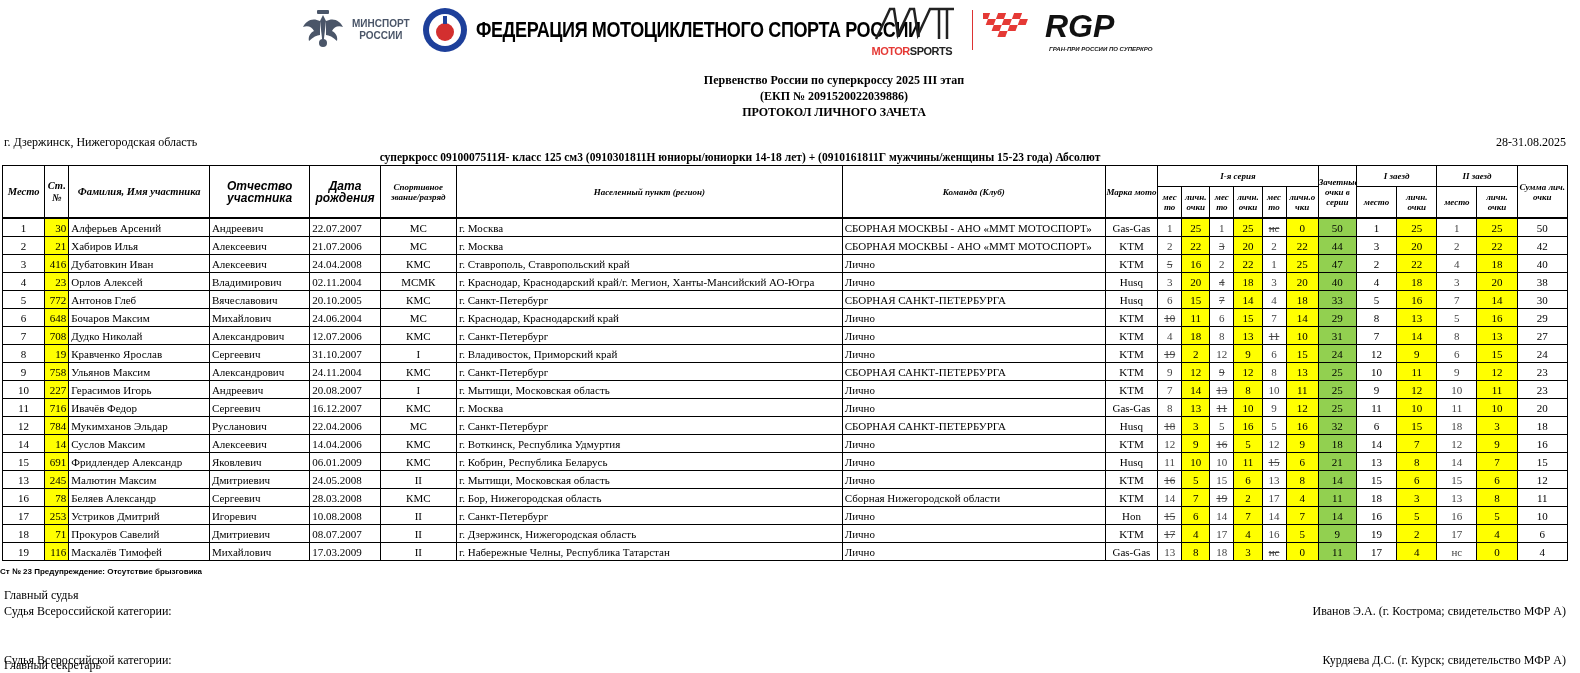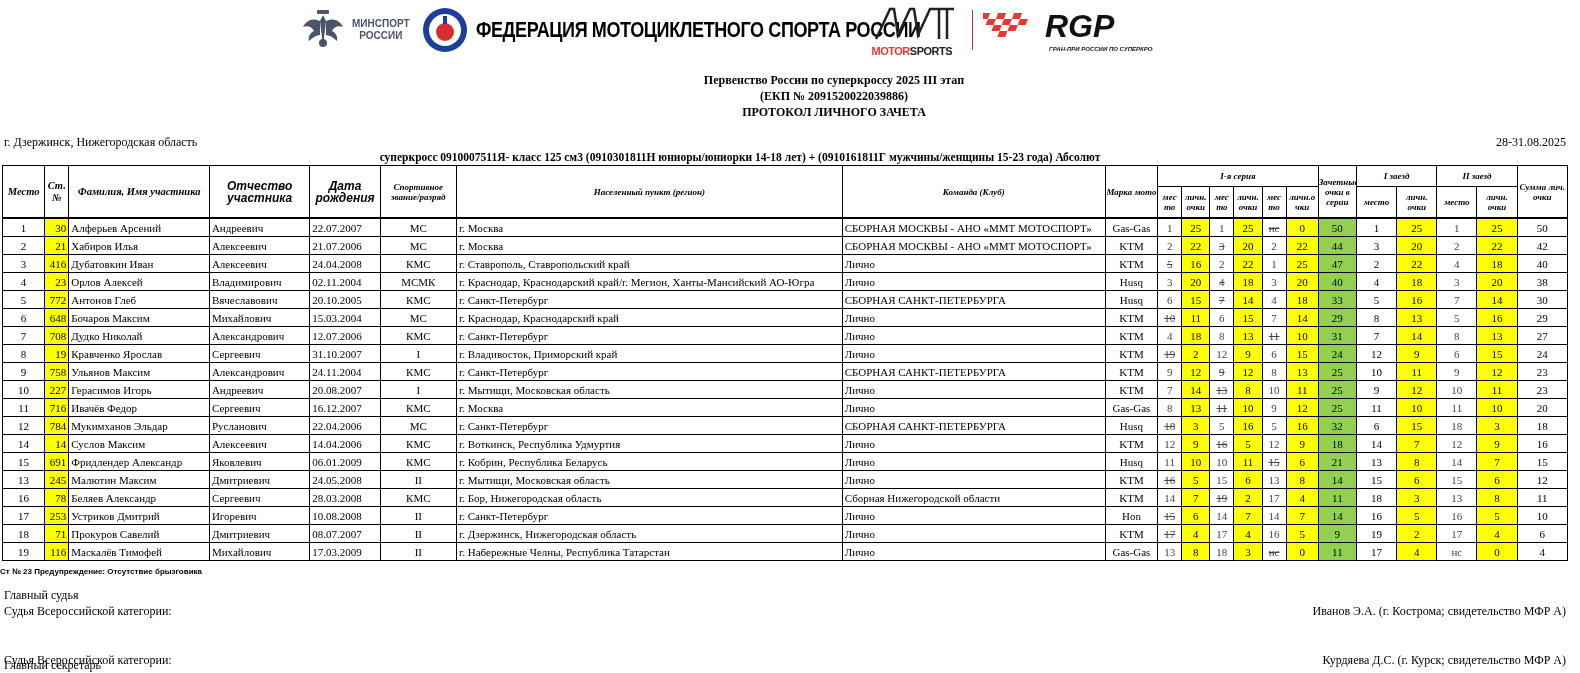--- a/index.html
+++ b/index.html
@@ -266,21 +266,21 @@
         <td class="y">16</td>
         <td class="dim">7</td>
         <td class="y">14</td>
         <td class="c">30</td>
       </tr>
       <tr>
         <td class="c">6</td>
         <td class="num">648</td>
         <td class="l">Бочаров Максим</td>
         <td class="l">Михайлович</td>
-        <td class="l">15.03.2004</td>
+        <td class="l">24.06.2004</td>
         <td class="c">МС</td>
         <td class="l">г. Краснодар, Краснодарский край</td>
         <td class="l">Лично</td>
         <td class="c">KTM</td>
         <td class="dim strike">10</td>
         <td class="y">11</td>
         <td class="dim">6</td>
         <td class="y">15</td>
         <td class="dim">7</td>
         <td class="y">14</td>

